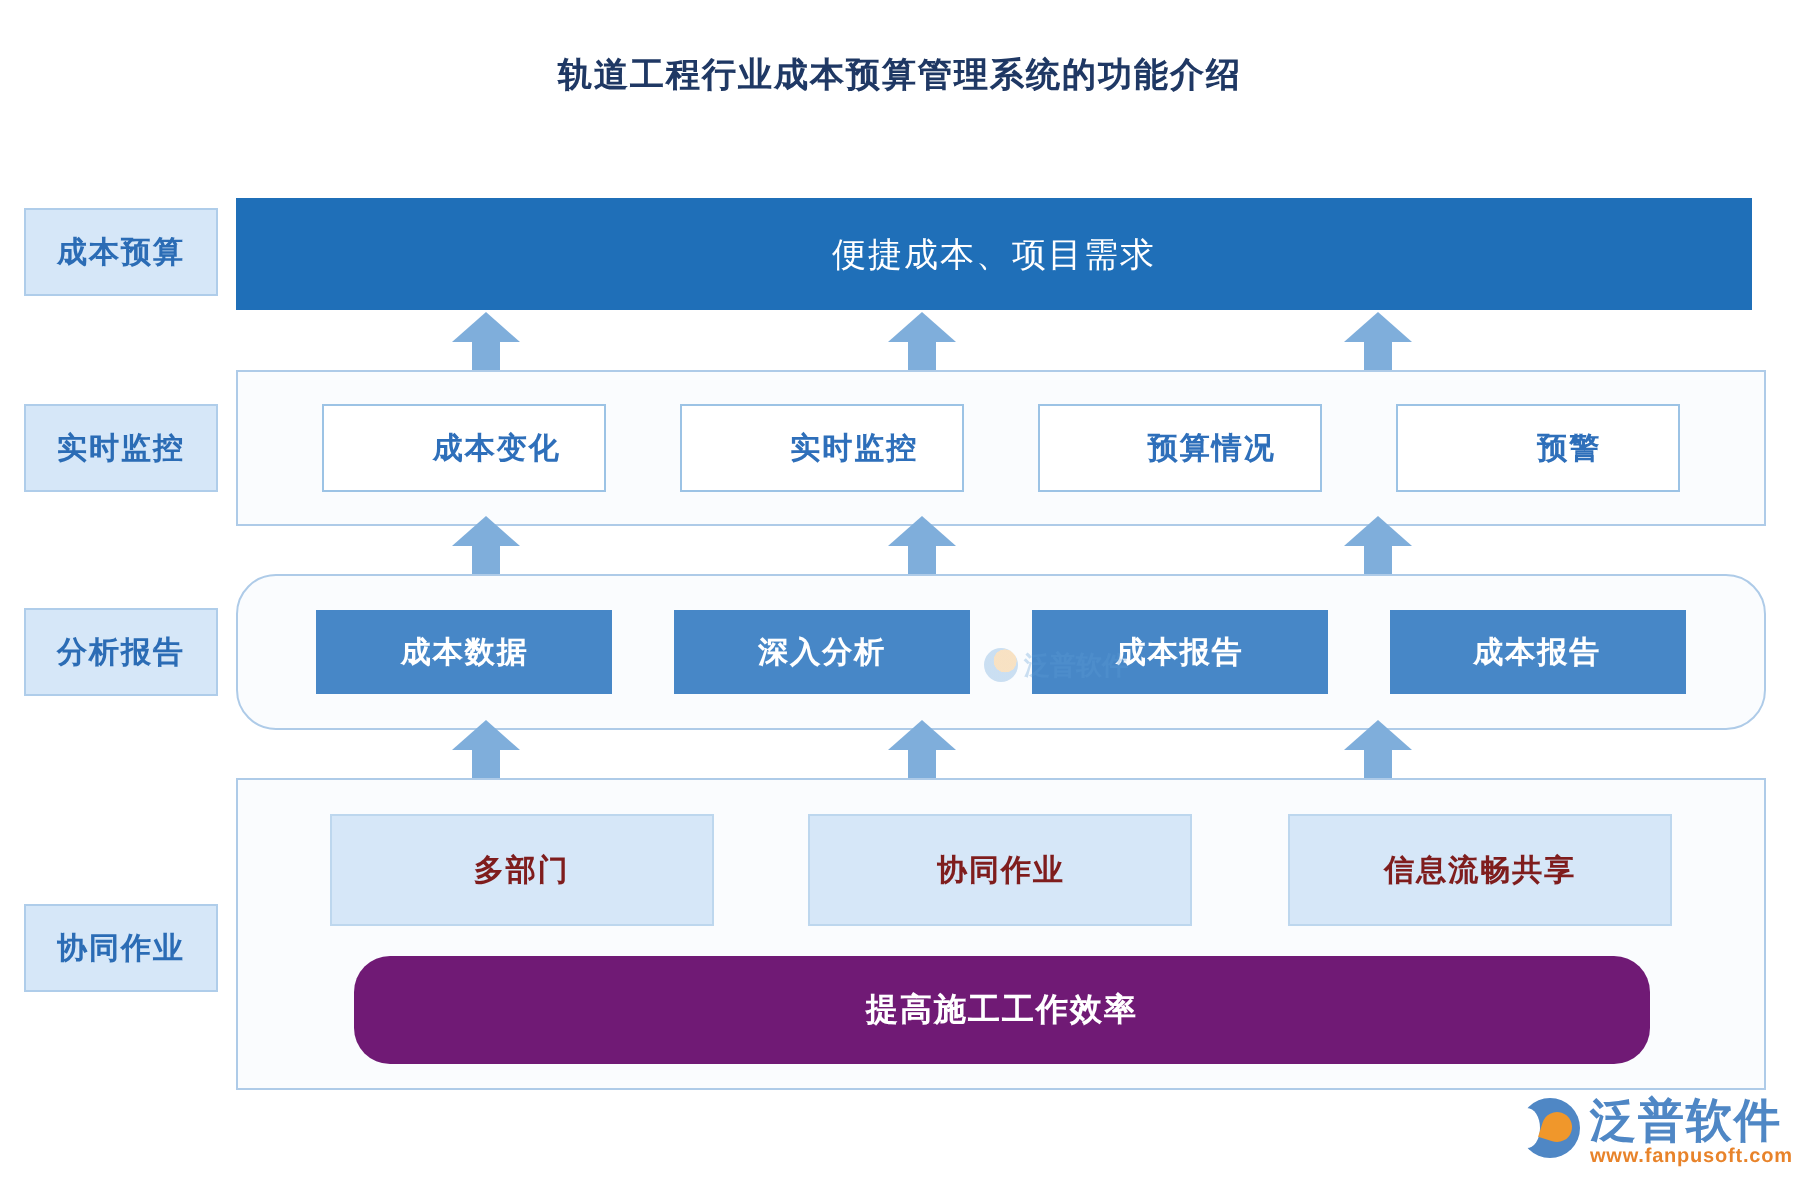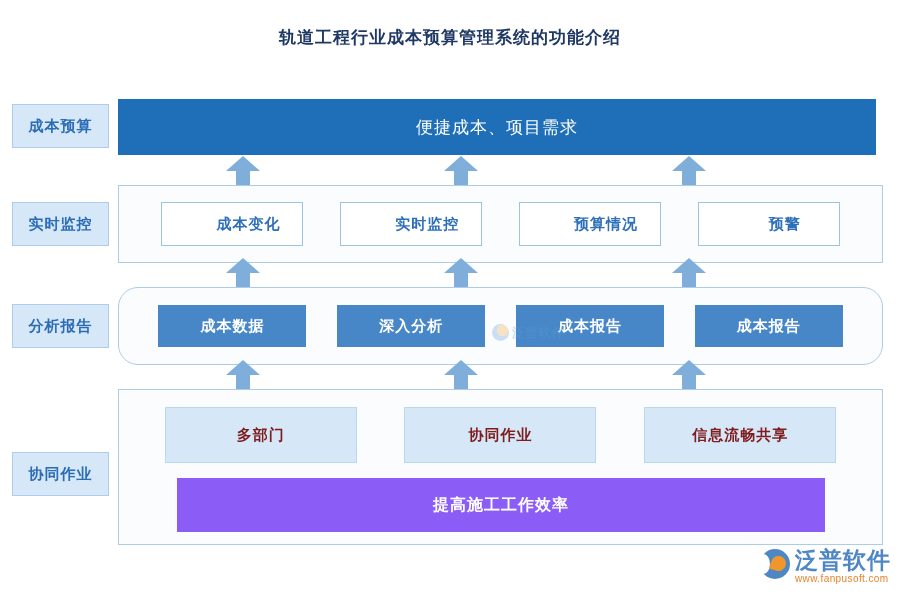--- a/index.html
+++ b/index.html
@@ -189,28 +189,29 @@
     font-weight: bold;
     color: #7f1d1d;
     letter-spacing: 1px;
   }
   .banner-bottom {
     position: absolute;
     left: 58px;
     top: 88px;
     width: 648px;
     height: 54px;
-    background: #8b5cf6;
+    background: #701a75;
     display: flex;
     align-items: center;
     justify-content: center;
     color: #ffffff;
     font-size: 16px;
     font-weight: bold;
     letter-spacing: 1px;
+    border-radius: 18px;
   }
 
   
   .watermark {
     position: absolute;
     left: 492px;
     top: 324px;
     display: flex;
     align-items: center;
     opacity: 0.30;
@@ -278,21 +279,21 @@
   }
   .brand .brand-name {
     font-size: 23px;
     font-weight: bold;
     color: #4F87C5;
     line-height: 1.05;
     letter-spacing: 1px;
   }
   .brand .brand-url {
     font-size: 10px;
-    font-weight: normal;
+    font-weight: bold;
     color: #E8832A;
     letter-spacing: 0.4px;
     margin-top: 1px;
   }
 </style>
 </head>
 <body>
 
 <div class="page">
 

